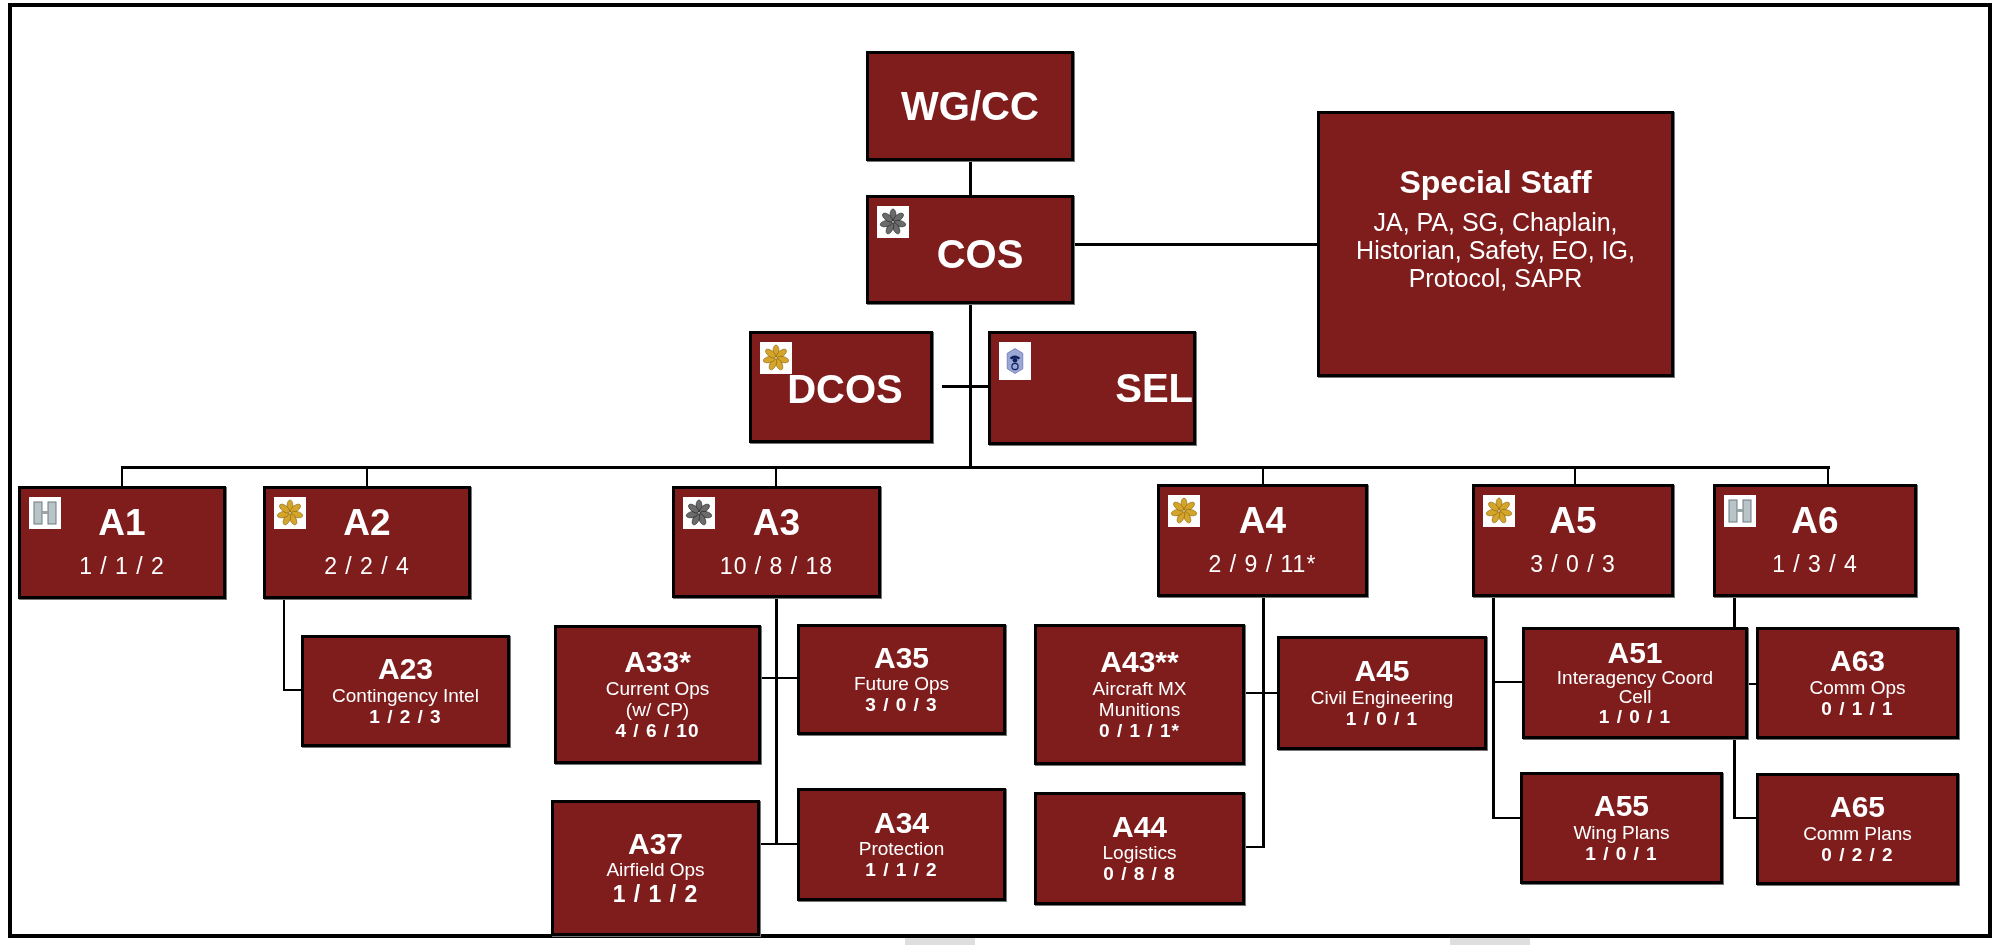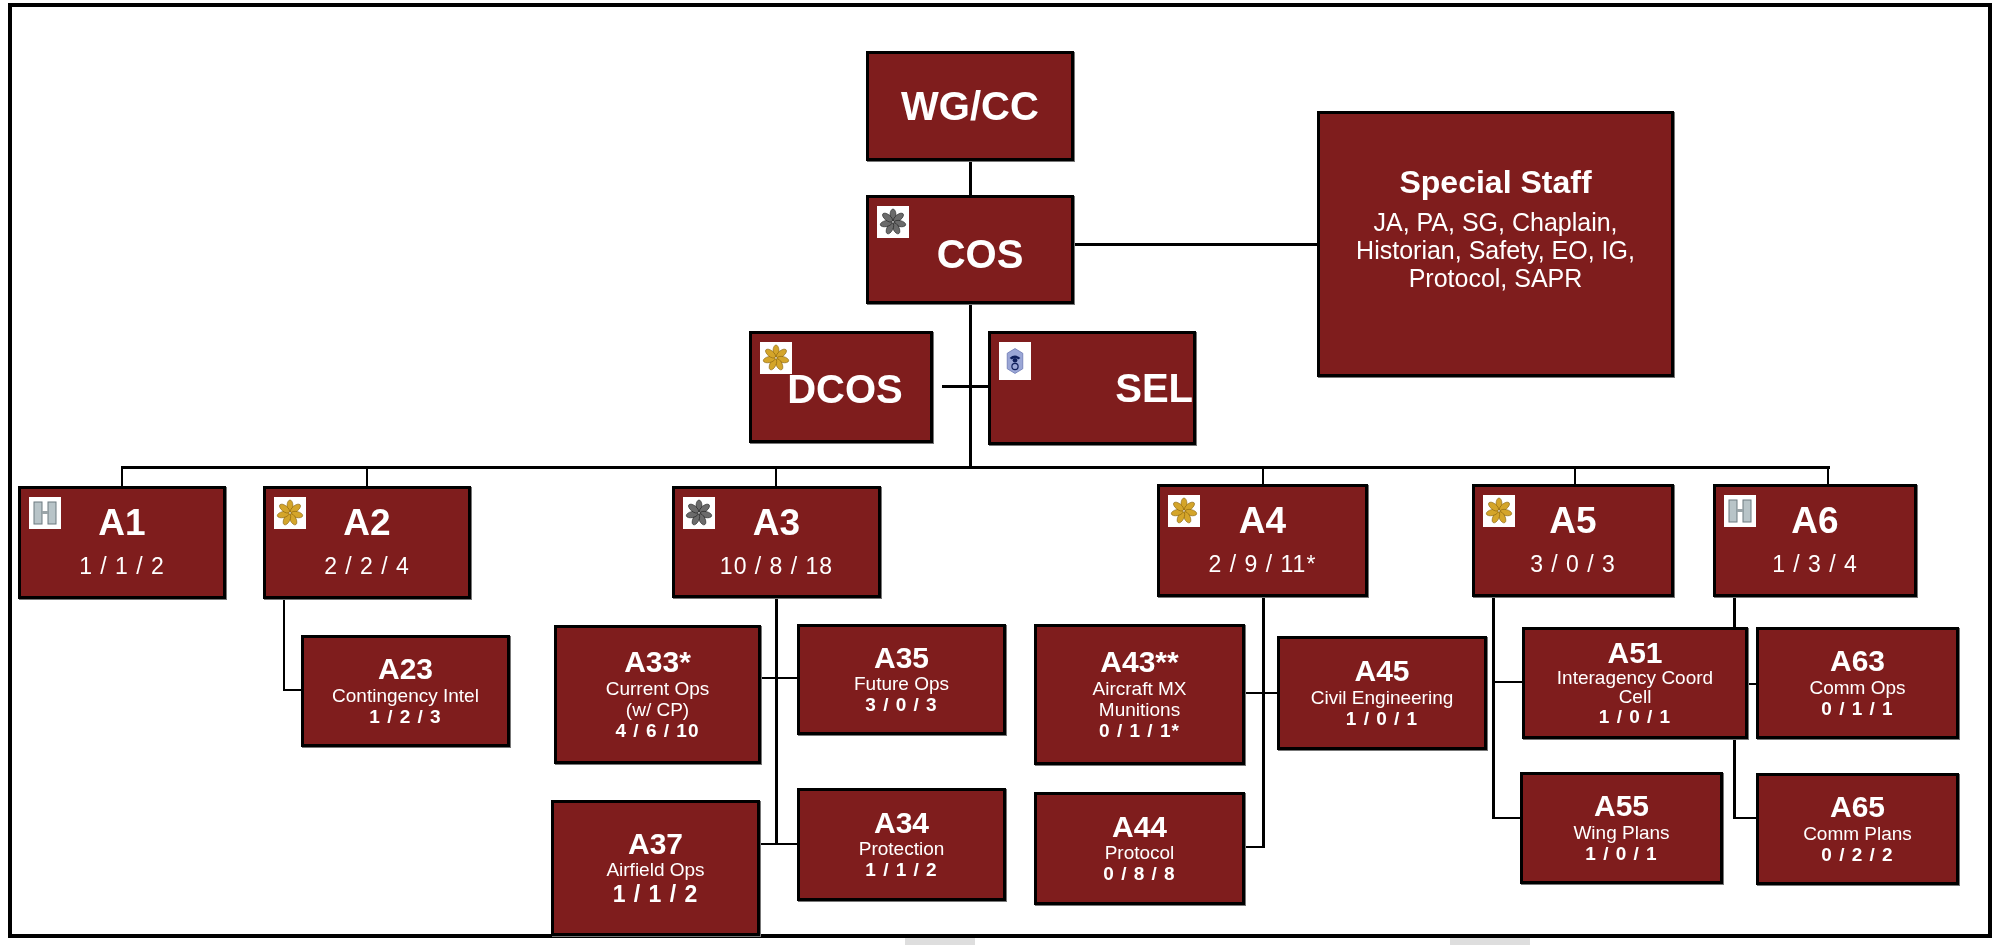--- a/index.html
+++ b/index.html
@@ -238,21 +238,21 @@
   <span class="sub" style="width:130px;">Aircraft MX Munitions</span>
   <span class="counts">0 / 1 / 1*</span>
 </div>
 <div class="box small" style="left:1277px;top:636px;width:210px;height:114px;">
   <span class="title">A45</span>
   <span class="sub">Civil Engineering</span>
   <span class="counts">1 / 0 / 1</span>
 </div>
 <div class="box small" style="left:1034px;top:792px;width:211px;height:113px;">
   <span class="title">A44</span>
-  <span class="sub">Protocol</span>
+  <span class="sub">Logistics</span>
   <span class="counts">0 / 8 / 8</span>
 </div>
 <div class="box small" style="left:1522px;top:627px;width:226px;height:112px;">
   <span class="title">A51</span>
   <span class="sub" style="width:190px;line-height:1.0;">Interagency Coord Cell</span>
   <span class="counts">1 / 0 / 1</span>
 </div>
 <div class="box small" style="left:1520px;top:772px;width:203px;height:112px;">
   <span class="title">A55</span>
   <span class="sub">Wing Plans</span>

